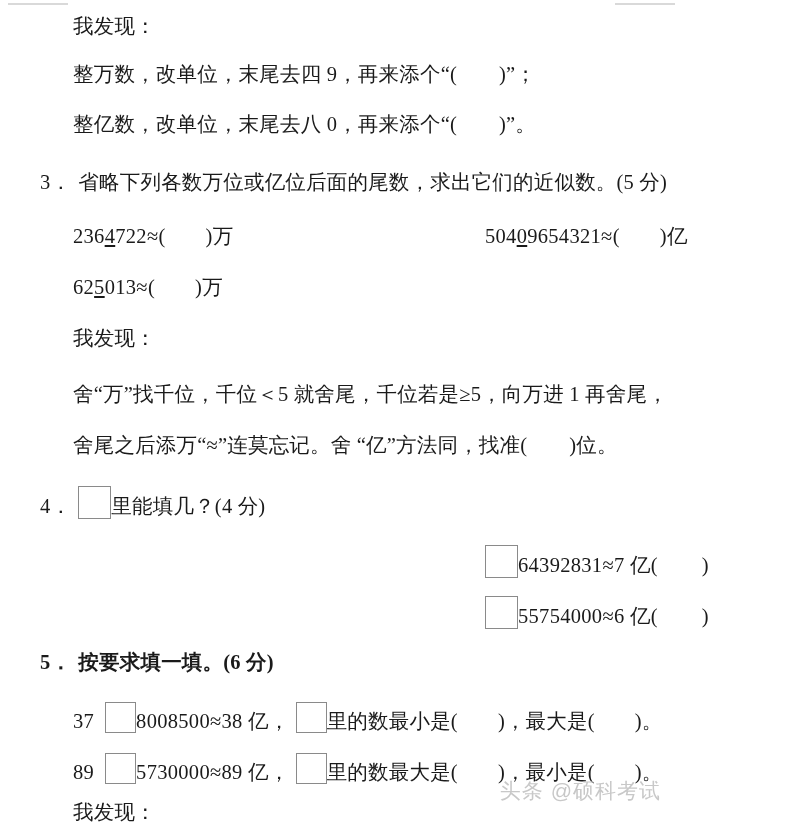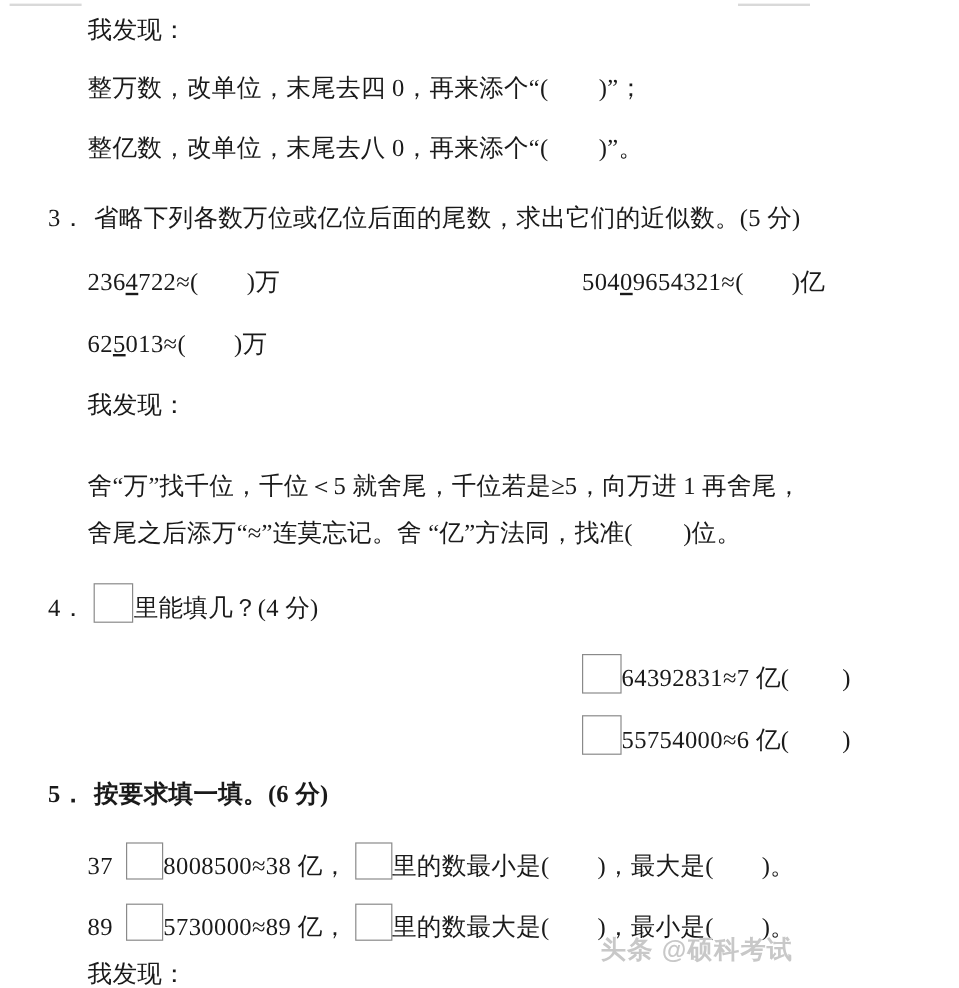--- a/index.html
+++ b/index.html
@@ -77,37 +77,37 @@
     vertical-align: -5px;
   }
 
   .watermark {
     position: absolute;
     right: 22px;
     bottom: 18px;
     font-size: 21px;
     color: #c8c8c8;
     font-family: "Liberation Sans", "DejaVu Sans", sans-serif;
-    font-weight: bold;
+    font-weight: normal;
     letter-spacing: 1px;
     white-space: nowrap;
   }
 </style>
 </head>
 <body>
 
 <div class="page">
 
   <div class="corner-mark left"></div>
   <div class="corner-mark right"></div>
 
   <div class="line indent cjk" style="top:16px;">我发现：</div>
 
   <div class="line indent" style="top:64px;">
-    <span class="cjk">整万数，改单位，末尾去四 0，再来添个“(</span><span class="gap" style="display:inline-block;width:42px;"></span><span class="cjk">)”；</span>
+    <span class="cjk">整万数，改单位，末尾去四 9，再来添个“(</span><span class="gap" style="display:inline-block;width:42px;"></span><span class="cjk">)”；</span>
   </div>
 
   <div class="line indent" style="top:114px;">
     <span class="cjk">整亿数，改单位，末尾去八 0，再来添个“(</span><span class="gap" style="display:inline-block;width:42px;"></span><span class="cjk">)”。</span>
   </div>
 
   <div class="line numbered" style="top:172px;">
     <span class="num-label dig">3．</span><span class="cjk">省略下列各数万位或亿位后面的尾数，求出它们的近似数。(5 分)</span>
   </div>
 
@@ -119,21 +119,21 @@
     <span class="dig">504</span><span class="dig u">0</span><span class="dig">9654321</span><span class="dig">≈(</span><span class="gap" style="display:inline-block;width:40px;"></span><span class="dig">)</span><span class="cjk">亿</span>
   </div>
 
   <div class="line indent" style="top:277px;text-align:right;">
     <span class="dig">62</span><span class="dig u">5</span><span class="dig">013</span><span class="dig">≈(</span><span class="gap" style="display:inline-block;width:40px;"></span><span class="dig">)</span><span class="cjk">万</span>
   </div>
 
 
   <div class="line indent cjk" style="top:328px;">我发现：</div>
 
-  <div class="line indent cjk" style="top:384px;margin-top:12px;">舍“万”找千位，千位＜5 就舍尾，千位若是≥5，向万进 1 再舍尾，</div>
+  <div class="line indent cjk" style="top:384px;">舍“万”找千位，千位＜5 就舍尾，千位若是≥5，向万进 1 再舍尾，</div>
 
   <div class="line indent" style="top:435px;">
     <span class="cjk">舍尾之后添万“≈”连莫忘记。舍 “亿”方法同，找准(</span><span class="gap" style="display:inline-block;width:42px;"></span><span class="cjk">)位。</span>
   </div>
 
   <div class="line numbered" style="top:486px;">
     <span class="num-label dig">4．</span><span class="box"></span><span class="cjk">里能填几？(4 分)</span>
   </div>
 
 

